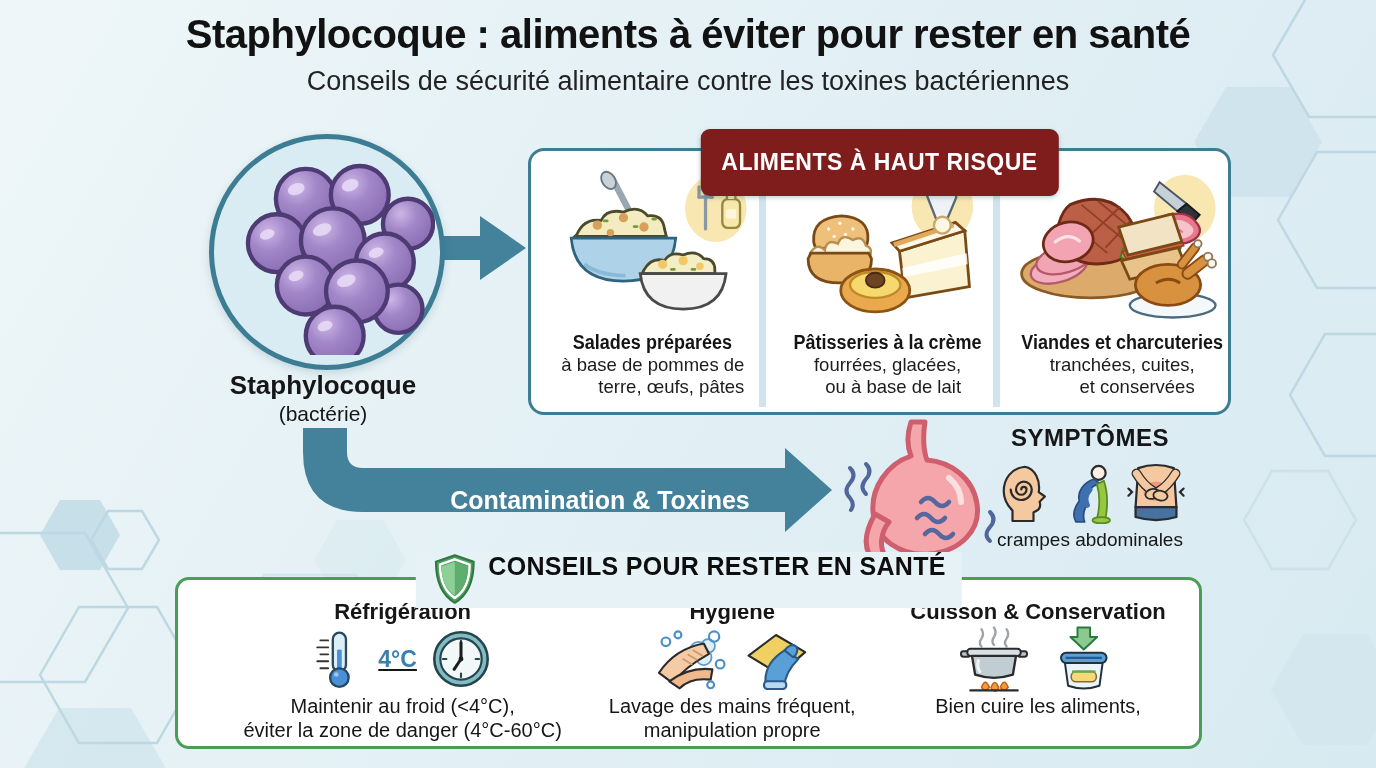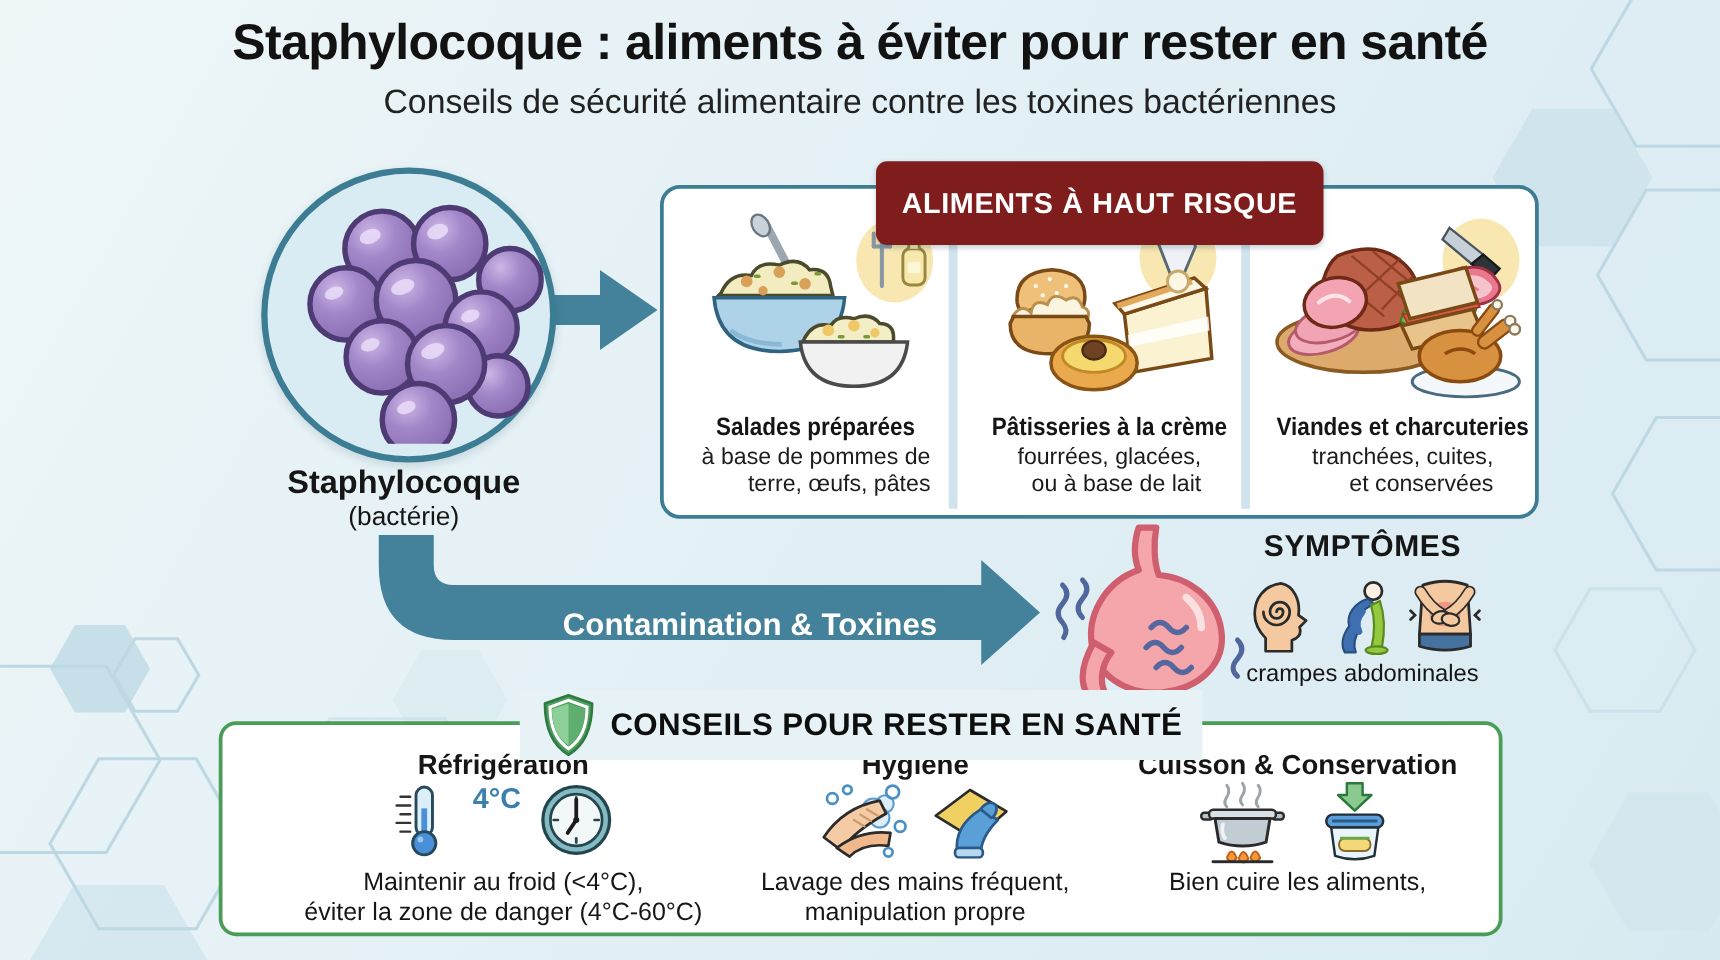--- a/index.html
+++ b/index.html
@@ -44,27 +44,27 @@
 
   .symptoms{left:976px;top:424px;width:228px;text-align:center;z-index:2;}
   .symptoms-title{font-size:24px;font-weight:800;letter-spacing:.5px;}
   .symptoms-icons{display:flex;justify-content:center;align-items:flex-end;gap:10px;margin-top:5px;height:68px;}
   .symptoms-desc{font-size:19px;line-height:1.18;margin-top:4px;}
   .symptoms-desc span{display:block;white-space:nowrap;}
 
   .advice-box{left:175px;top:577px;width:1021px;height:166px;background:#fff;
     border:3px solid #4a9d57;border-radius:14px;z-index:2;}
   .advice-header{position:absolute;top:-28px;left:50%;transform:translateX(-50%);
-    display:flex;align-items:center;gap:11px;background:#e7f2f6;padding:0 16px;height:56px;z-index:3;}
+    display:flex;gap:11px;background:#e7f2f6;padding:0 16px;height:56px;z-index:3;}
   .advice-title{font-size:25px;font-weight:800;letter-spacing:.3px;white-space:nowrap;color:#0e0e0e;}
   .advice-cols{display:flex;padding-top:19px;}
   .acol{display:flex;flex-direction:column;align-items:center;}
   .acol-1{width:382px;margin-left:40px;} .acol-2{width:300px;} .acol-3{width:333px;}
   .acol-title{font-size:22px;font-weight:800;white-space:nowrap;}
-  .acol-icons{display:flex;align-items:flex-start;justify-content:center;gap:13px;height:68px;}
+  .acol-icons{display:flex;align-items:center;justify-content:center;gap:13px;height:68px;text-decoration:underline;}
   .temp-label{font-size:23px;font-weight:800;color:#3a7fae;}
   .acol-desc{font-size:20px;line-height:1.22;text-align:center;margin-top:1px;}
   .acol-desc span{display:block;white-space:nowrap;}
 </style>
 </head>
 <body>
 
 <div class="canvas">
 
   <svg class="bg-hex" width="1376" height="768" viewBox="0 0 1376 768">

